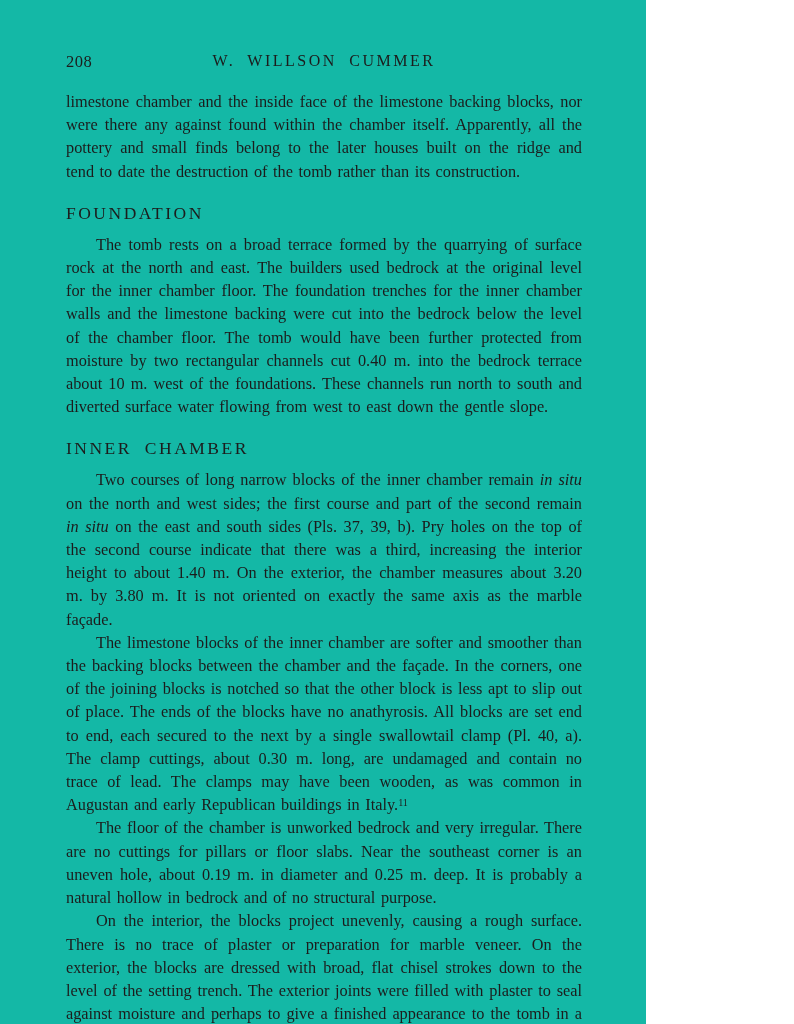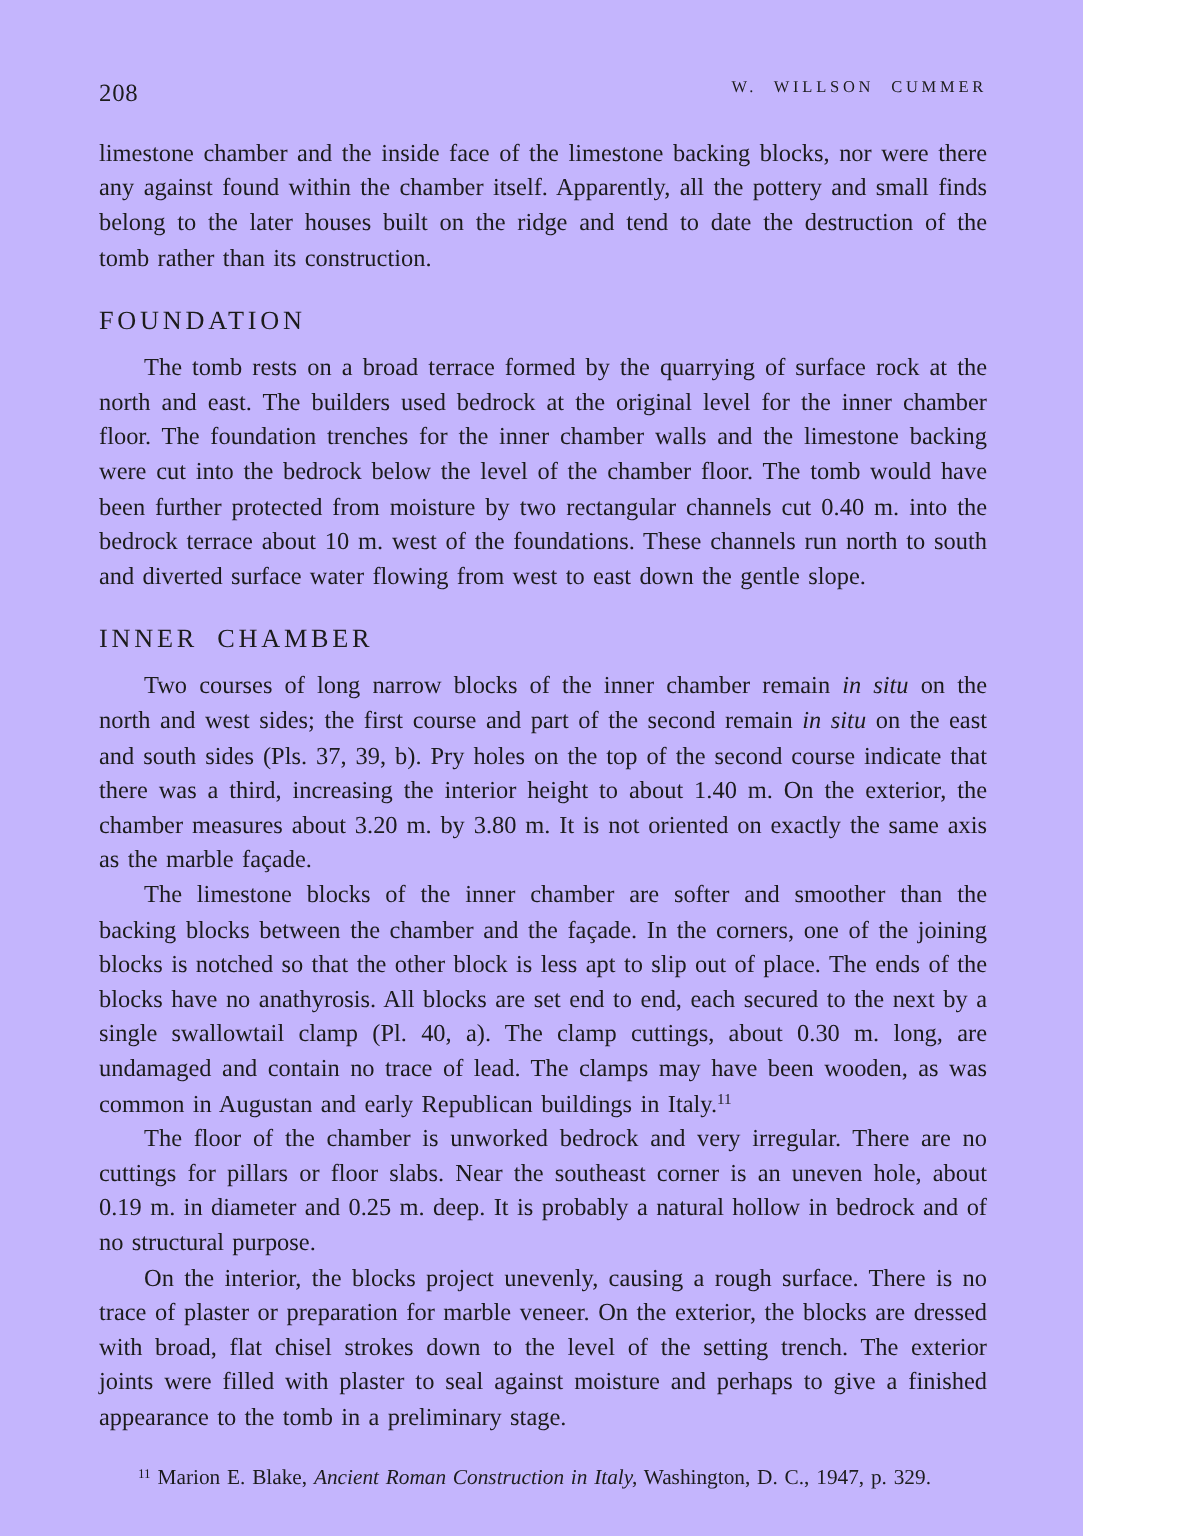--- a/index.html
+++ b/index.html
@@ -2,45 +2,45 @@
 <html><head>
 <meta charset="utf-8">
 <style>
   html, body {
     margin: 0;
     padding: 0;
     background: #ffffff;
   }
   .page {
     position: relative;
-    width: 722px;
+    width: 646px;
     height: 1024px;
-    background: #c4b5fd;
+    background: #14b8a6;
     overflow: hidden;
     font-family: "Liberation Serif", "DejaVu Serif", serif;
     color: #1c1c1c;
     box-sizing: border-box;
     padding: 52px 64px 0 66px;
   }
   .running-header {
     position: relative;
     height: 22px;
     margin-bottom: 16px;
   }
   .page-number {
     position: absolute;
     left: 0;
     top: 0;
     font-size: 16.5px;
     letter-spacing: 0.5px;
   }
   .running-head-title {
     display: block;
-    text-align: right;
-    font-size: 11px;
+    text-align: center;
+    font-size: 16px;
     letter-spacing: 2.5px;
     word-spacing: 6px;
   }
   p.body-para {
     margin: 0;
     font-size: 16.3px;
     line-height: 23.2px;
     text-align: justify;
     text-indent: 30px;
     word-spacing: 1.5px;

